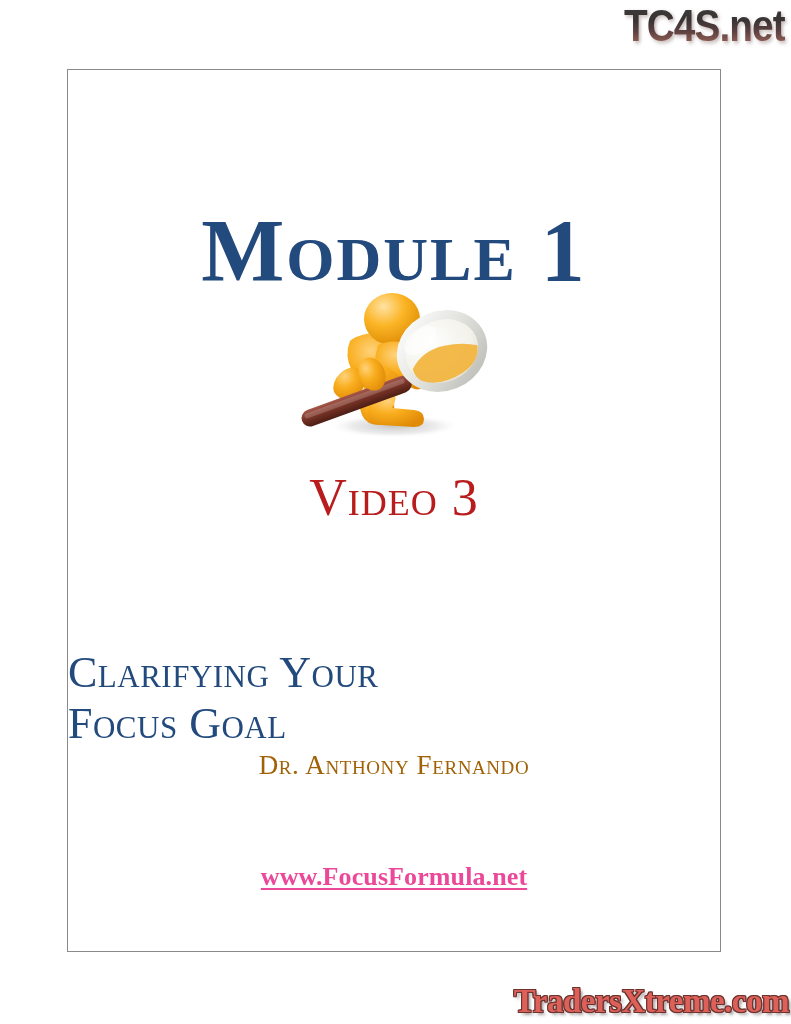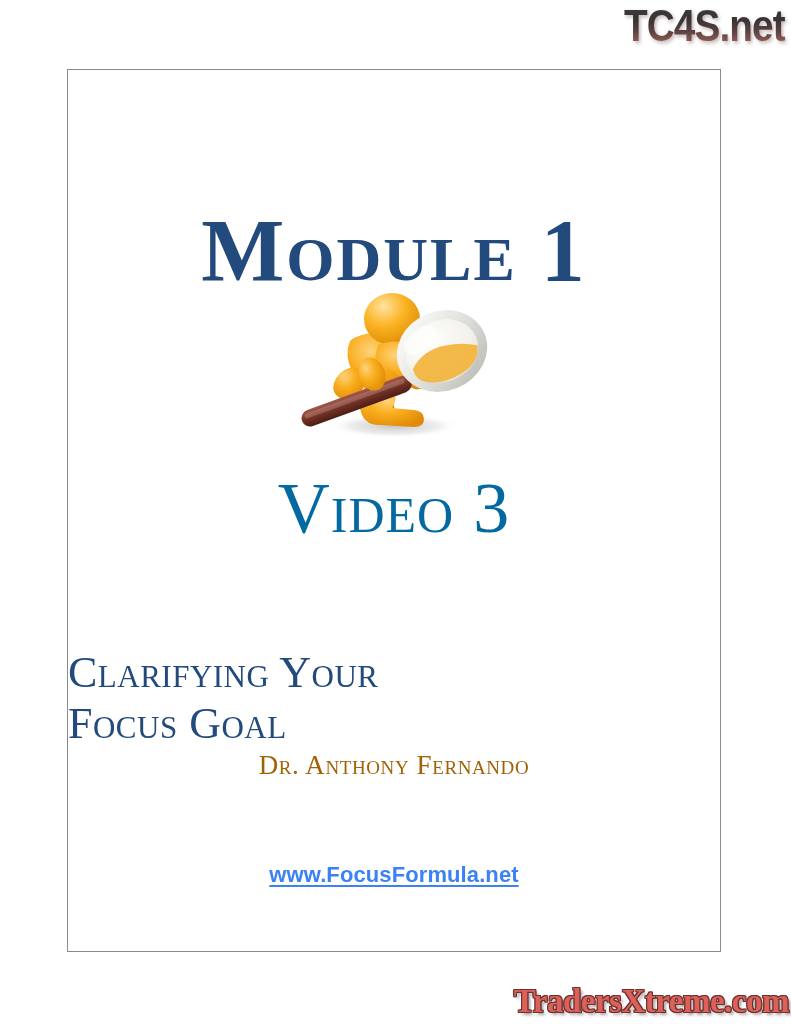--- a/index.html
+++ b/index.html
@@ -70,24 +70,24 @@
     left: 0;
     top: 402px;
     width: 100%;
     height: 105px;
     text-align: center;
   }
   .video-text {
     font-family: "Liberation Serif", "DejaVu Serif", serif;
     font-variant: small-caps;
     font-weight: 400;
-    font-size: 72px;
+    font-size: 52px;
     line-height: 1;
     letter-spacing: 1px;
-    color: #0369a1;
+    color: #b91c1c;
     white-space: nowrap;
     display: inline-block;
   }
   .dlsub-watermark {
     position: absolute;
     left: 50%;
     transform: translateX(-50%) translateX(-3px);
     top: 15px;
     font-family: "Liberation Serif", "DejaVu Serif", serif;
     font-weight: 700;
@@ -140,25 +140,25 @@
 
   
   .site-link-wrap {
     position: absolute;
     left: 0;
     top: 792px;
     width: 100%;
     text-align: center;
   }
   .site-link {
-    font-family: Liberation Sans, sans-serif;
-    font-weight: 700;
-    font-size: 22px;
+    font-family: Liberation Serif, serif;
+    font-weight: 700;
+    font-size: 26px;
     letter-spacing: 0.1px;
-    color: #3b82f6;
+    color: #ec4899;
     text-decoration: underline;
     text-underline-offset: 3px;
     cursor: pointer;
   }
 
   
   .tc4s-watermark {
     position: absolute;
     right: 6px;
     top: 4px;

